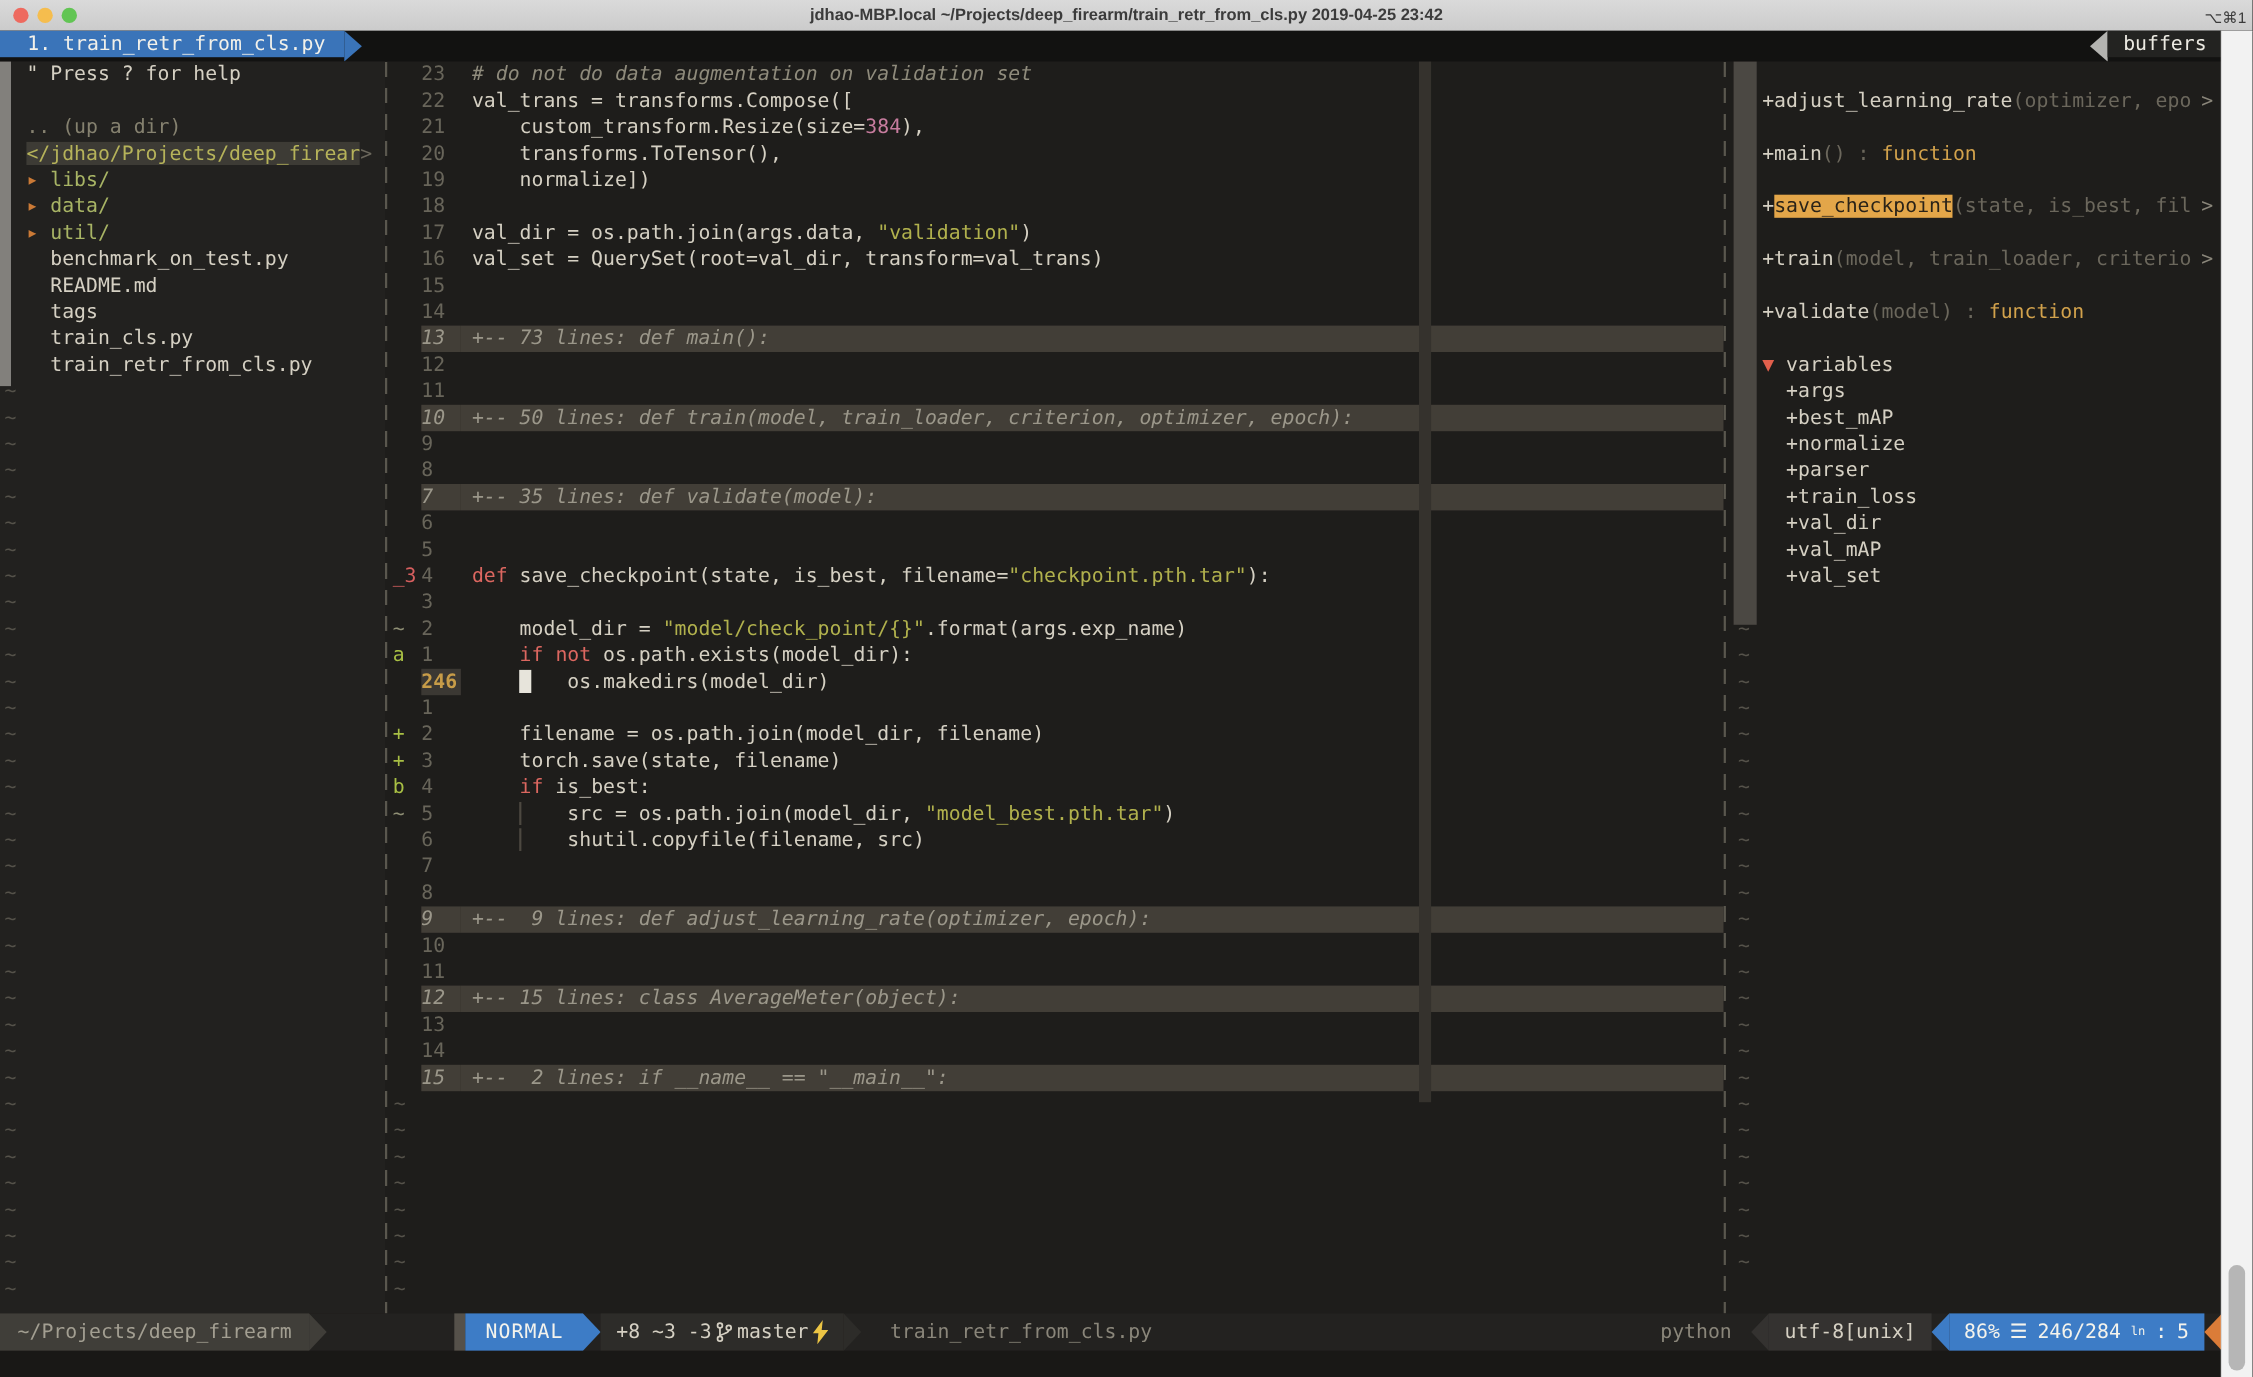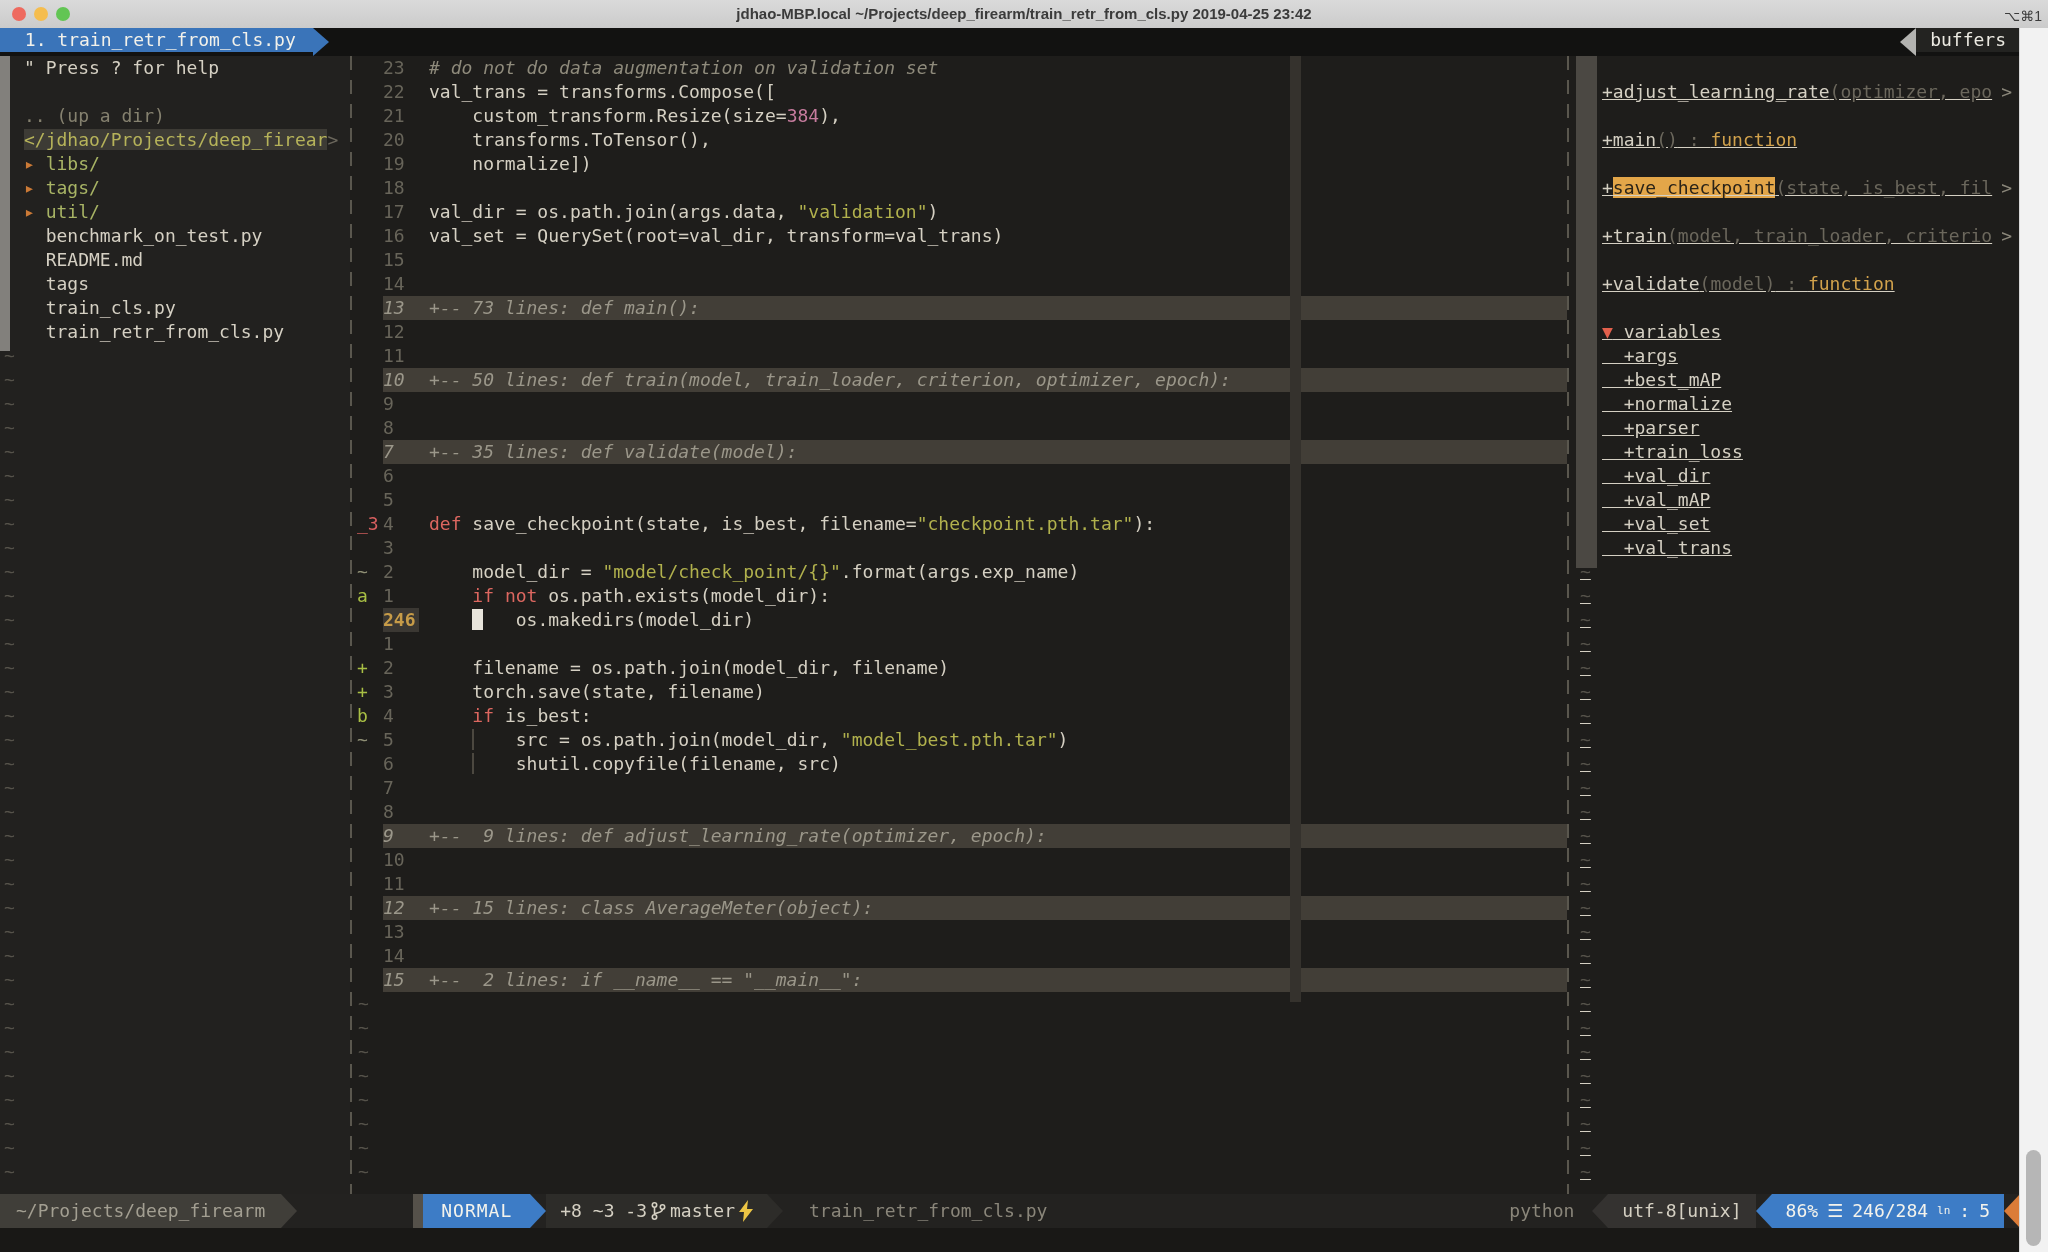--- a/index.html
+++ b/index.html
@@ -53,21 +53,21 @@
   .tk-s{color:#b1b14d;}
   .tk-n{color:#c77c9e;}
   .tk-f{color:#9b978a;}
   .tk-cur{background:#e7e4db;color:#1e1d1b;}
   .tk-g{box-shadow:inset 2px 0 0 #4c4840;}
   .sg-add{color:#a8bf44;}.sg-mod{color:#8f8f75;}.sg-mark{color:#a8bf44;}.sg-del{color:#d75f5f;}
   .tilde{color:#55524a;padding-left:4px;}
 
   
   .tagbar{position:absolute;left:1576px;top:0;width:444px;height:100%;overflow:hidden;}
-  .tagbar .row{position:relative;text-decoration:underline;}
+  .tagbar .row{position:relative;}
   .tagbar .txt{padding-left:26px;}
   .tk-fn{color:#d2a24c;}
   .tk-hl{background:#e3a649;color:#2a2318;}
   .tk-tri{color:#e2604c;}
   .trunc{position:absolute;right:8px;top:0;color:#8a867a;}
 
   
   .nerd-thumb{position:absolute;left:0;top:0;width:10px;height:295px;background:#82807c;z-index:4;}
   .mid-thumb{position:absolute;left:1290px;top:0;width:11px;height:946px;background:#35322d;z-index:4;}
   .tag-thumb{position:absolute;left:1576px;top:0;width:21px;height:512px;background:#4b4843;z-index:4;}
@@ -130,21 +130,21 @@
     </div>
   </div>
 
   <div class="main">
     <div class="nerdtree">
         <div class="row"><span class="txt"><span>" Press ? for help</span></span></div>
         <div class="row"><span class="txt"></span></div>
         <div class="row"><span class="txt"><span class="tk-dim">.. (up a dir)</span></span></div>
         <div class="row"><span class="txt"><span class="tk-root">&lt;/jdhao/Projects/deep_firear</span><span class="tk-dimg">&gt;</span></span></div>
         <div class="row"><span class="txt"><span class="tk-arr">▸ </span><span class="tk-dir">libs/</span></span></div>
-        <div class="row"><span class="txt"><span class="tk-arr">▸ </span><span class="tk-dir">tags/</span></span></div>
+        <div class="row"><span class="txt"><span class="tk-arr">▸ </span><span class="tk-dir">data/</span></span></div>
         <div class="row"><span class="txt"><span class="tk-arr">▸ </span><span class="tk-dir">util/</span></span></div>
         <div class="row"><span class="txt"><span>  benchmark_on_test.py</span></span></div>
         <div class="row"><span class="txt"><span>  README.md</span></span></div>
         <div class="row"><span class="txt"><span>  tags</span></span></div>
         <div class="row"><span class="txt"><span>  train_cls.py</span></span></div>
         <div class="row"><span class="txt"><span>  train_retr_from_cls.py</span></span></div>
         <div class="row"><span class="tilde">~</span></div>
         <div class="row"><span class="tilde">~</span></div>
         <div class="row"><span class="tilde">~</span></div>
         <div class="row"><span class="tilde">~</span></div>
@@ -245,21 +245,20 @@
         <div class="row"><span class="txt"></span></div>
         <div class="row"><span class="txt"><span class="tk-tri">▼</span><span> variables</span></span></div>
         <div class="row"><span class="txt"><span>  +args</span></span></div>
         <div class="row"><span class="txt"><span>  +best_mAP</span></span></div>
         <div class="row"><span class="txt"><span>  +normalize</span></span></div>
         <div class="row"><span class="txt"><span>  +parser</span></span></div>
         <div class="row"><span class="txt"><span>  +train_loss</span></span></div>
         <div class="row"><span class="txt"><span>  +val_dir</span></span></div>
         <div class="row"><span class="txt"><span>  +val_mAP</span></span></div>
         <div class="row"><span class="txt"><span>  +val_set</span></span></div>
-        <div class="row"><span class="txt"><span>  +val_trans</span></span></div>
         <div class="row"><span class="tilde">~</span></div>
         <div class="row"><span class="tilde">~</span></div>
         <div class="row"><span class="tilde">~</span></div>
         <div class="row"><span class="tilde">~</span></div>
         <div class="row"><span class="tilde">~</span></div>
         <div class="row"><span class="tilde">~</span></div>
         <div class="row"><span class="tilde">~</span></div>
         <div class="row"><span class="tilde">~</span></div>
         <div class="row"><span class="tilde">~</span></div>
         <div class="row"><span class="tilde">~</span></div>

